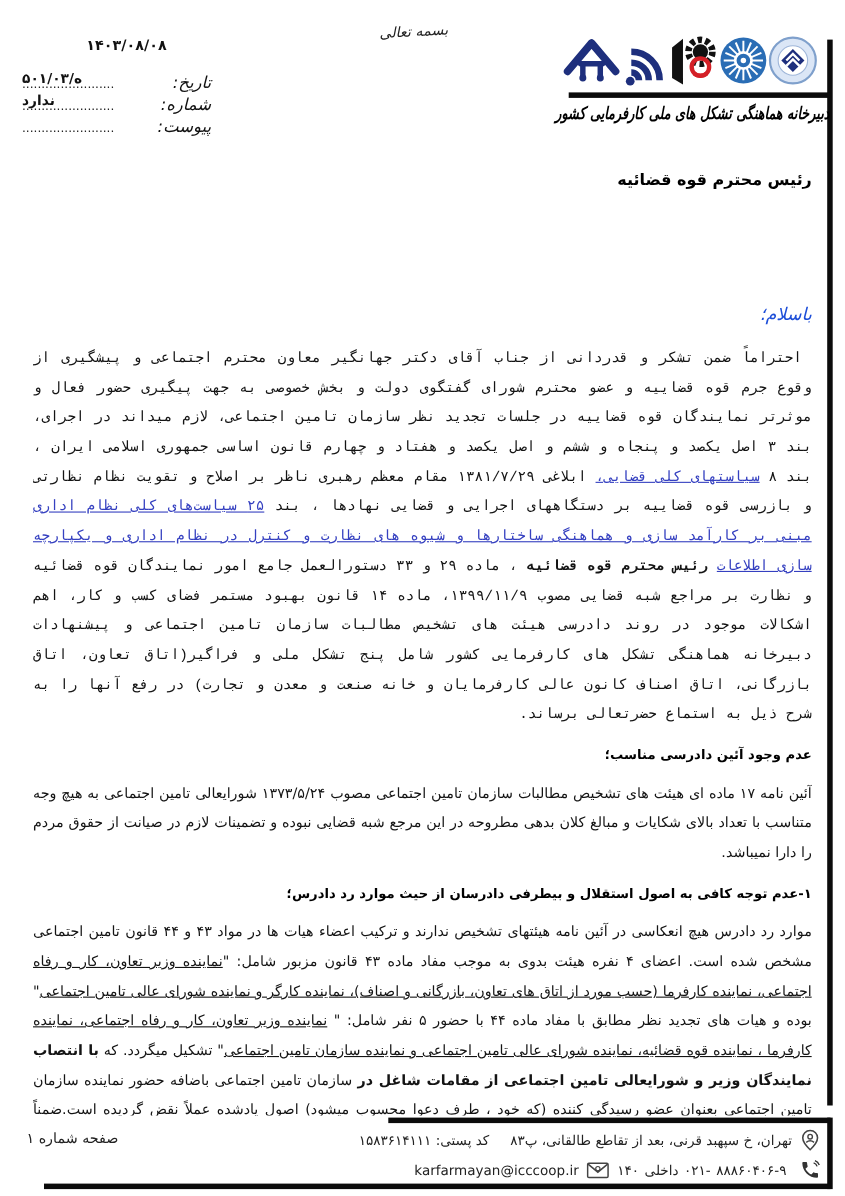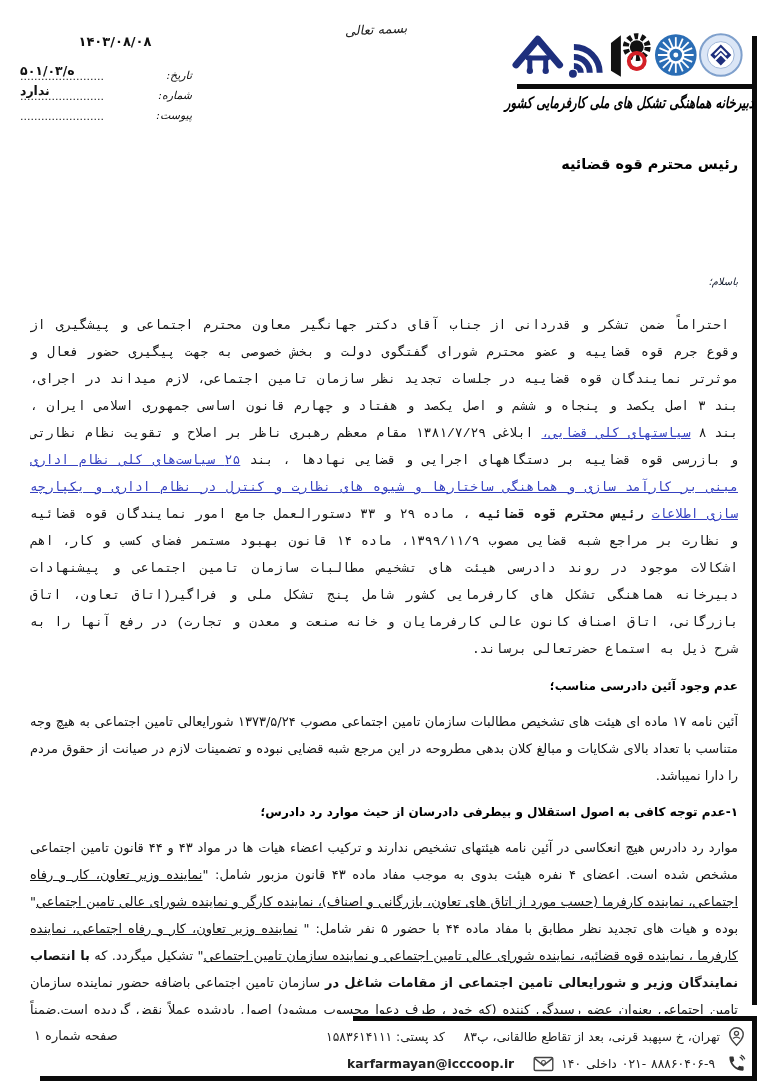--- a/index.html
+++ b/index.html
@@ -24,51 +24,51 @@
   .org-name{
     position:absolute;top:94px;right:14px;width:252px;
     font-size:15.5px;font-weight:bold;font-style:italic;white-space:nowrap;
     transform:scaleX(0.75);transform-origin:right center;
     text-align:center;color:#000;
   }
   
   .stamp{position:absolute;top:34px;left:20px;width:172px;font-size:12.5px;color:#111;}
   .stamp-date-value{font-weight:bold;font-size:13px;text-align:center;padding-left:18px;margin-bottom:16px;}
   .stamp-row{position:relative;display:flex;align-items:center;height:20px;}
-  .stamp-row .lbl{font-style:italic;font-size:11px;white-space:nowrap;order:0;}
+  .stamp-row .lbl{font-style:italic;font-size:15px;white-space:nowrap;order:0;}
   .stamp-row .dots{flex:1;overflow:hidden;white-space:nowrap;font-size:11px;direction:ltr;color:#222;padding-top:3px;}
   .stamp-row .ovl{position:absolute;left:0;top:-2px;font-weight:bold;font-size:12.5px;background:transparent;}
   
   .recipient{position:absolute;top:148px;right:30px;text-align:right;font-weight:bold;font-size:14.5px;line-height:32px;color:#000;}
-  .salutation{position:absolute;top:276px;right:30px;font-size:10px;font-style:italic;color:#0f172a;text-align:right;}
+  .salutation{position:absolute;top:276px;right:30px;font-size:16px;font-style:italic;color:#1d4ed8;text-align:right;}
   .body-text{
     position:absolute;top:312px;right:30px;left:30px;max-height:702px;overflow:hidden;
     font-size:13px;line-height:27px;text-align:justify;color:#141414;
   }
   .body-text p{margin:0 0 8px 0;}
   .body-text p.indent{text-indent:9px;font-family:Liberation Mono, monospace;}
   .heading{font-weight:bold;font-size:12px;margin:10px 0 8px 0;color:#000;}
   .seg-link{color:#3540c0;text-decoration:underline;}
   .seg-und{text-decoration:underline;}
   .seg-bold{font-weight:bold;}
   
-  .page-number{position:absolute;left:34px;top:1028px;font-size:13px;color:#222;}
+  .page-number{position:absolute;left:24px;top:1028px;font-size:13px;color:#222;}
   .hline-footer-top{position:absolute;top:1016px;right:13px;width:402px;height:5px;background:#0b0b0b;}
   .hline-footer-bottom{position:absolute;top:1076px;right:13px;left:40px;height:5px;background:#0b0b0b;}
   .contact{
     position:absolute;top:1026px;right:22px;width:392px;
     display:flex;flex-direction:column;gap:7px;font-size:12.3px;color:#222;
   }
   .contact-row{display:flex;align-items:center;gap:7px;}
   .contact-row svg{flex:0 0 auto;}
   .postal{margin-right:12px;white-space:nowrap;}
   .addr{white-space:nowrap;}
   .phone-num{display:flex;direction:ltr;align-items:flex-end;}
   .phone-num span{margin-right:5px;white-space:nowrap;}
-  .email{direction:ltr;unicode-bidi:isolate;margin-right:12px;white-space:nowrap;font-weight:bold;}
+  .email{direction:ltr;unicode-bidi:isolate;margin-right:0;white-space:nowrap;}
 </style>
 </head>
 <body>
 
 <div class="page">
 
   <div class="vbar-main"></div>
   <div class="vbar-footer"></div>
 
   <div class="bismillah">بسمه تعالی</div>

